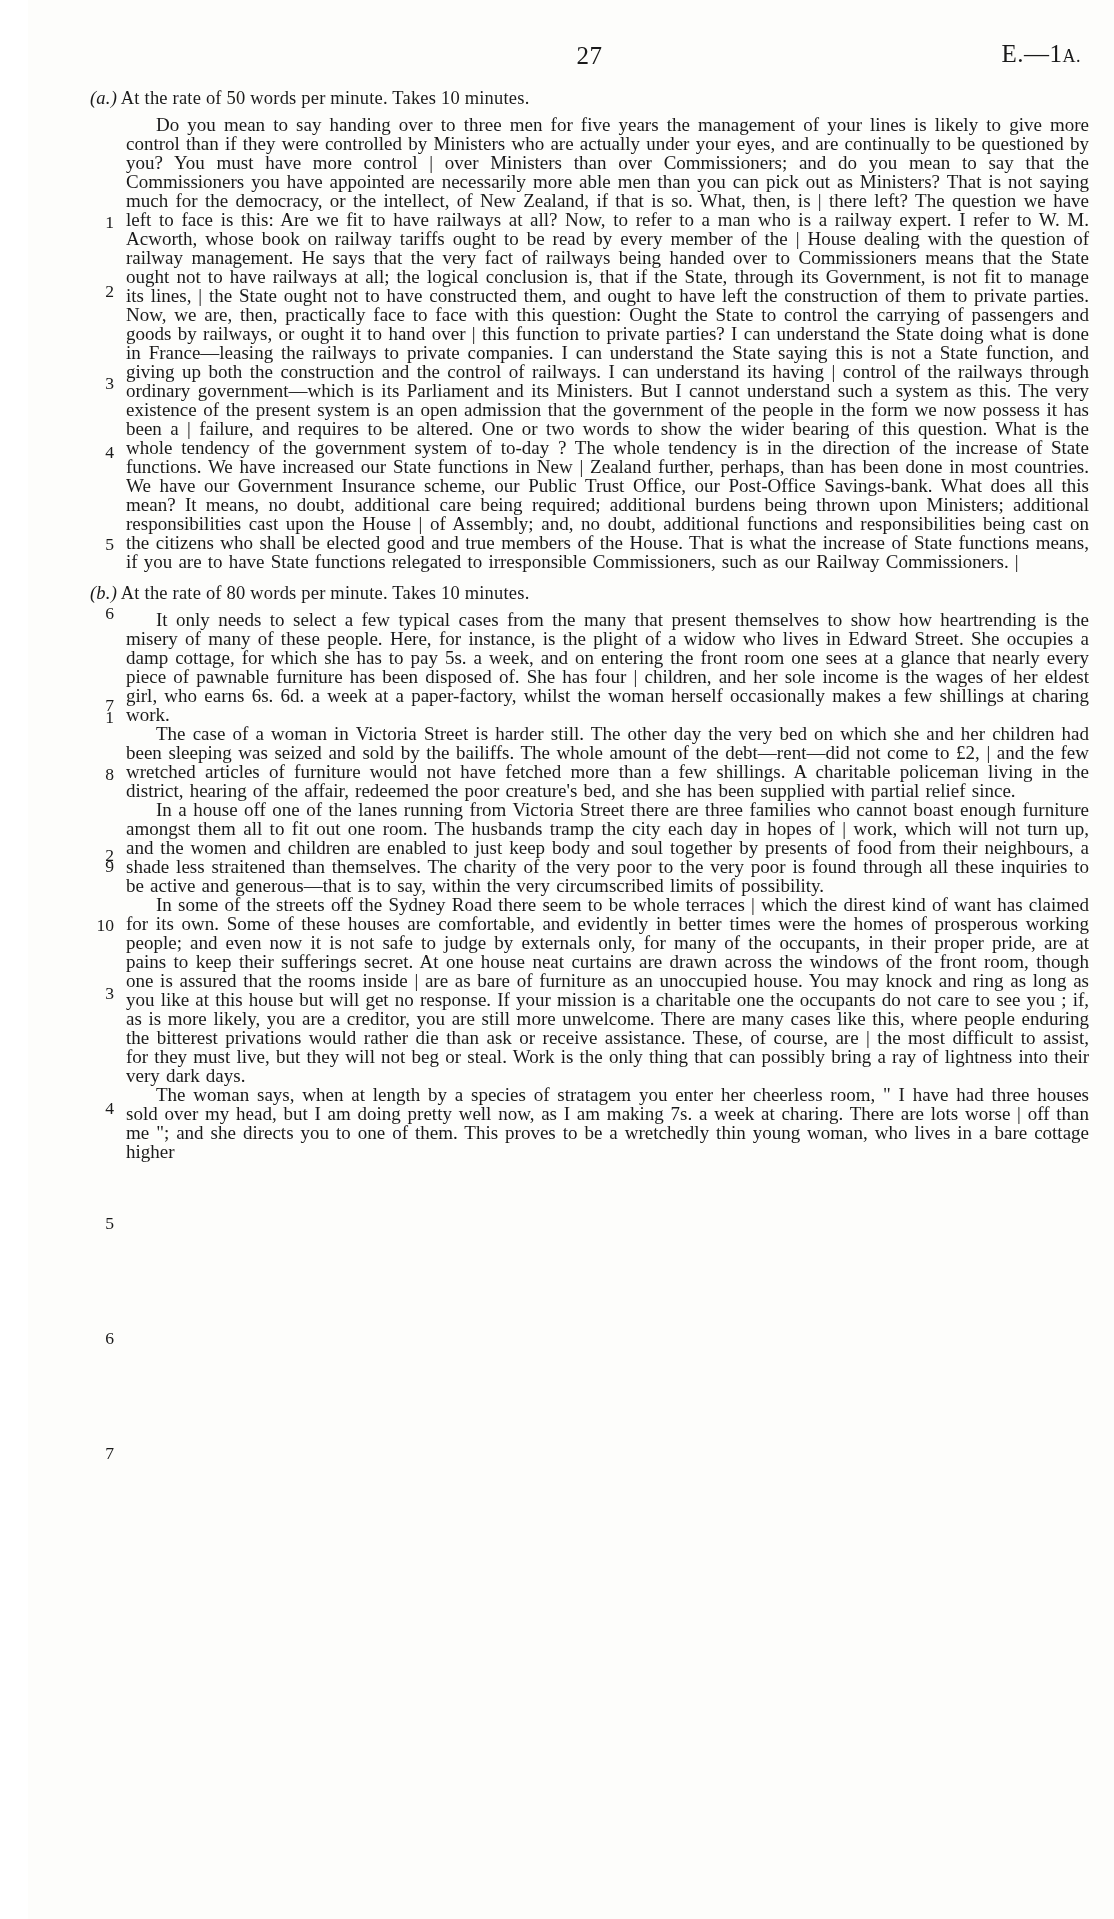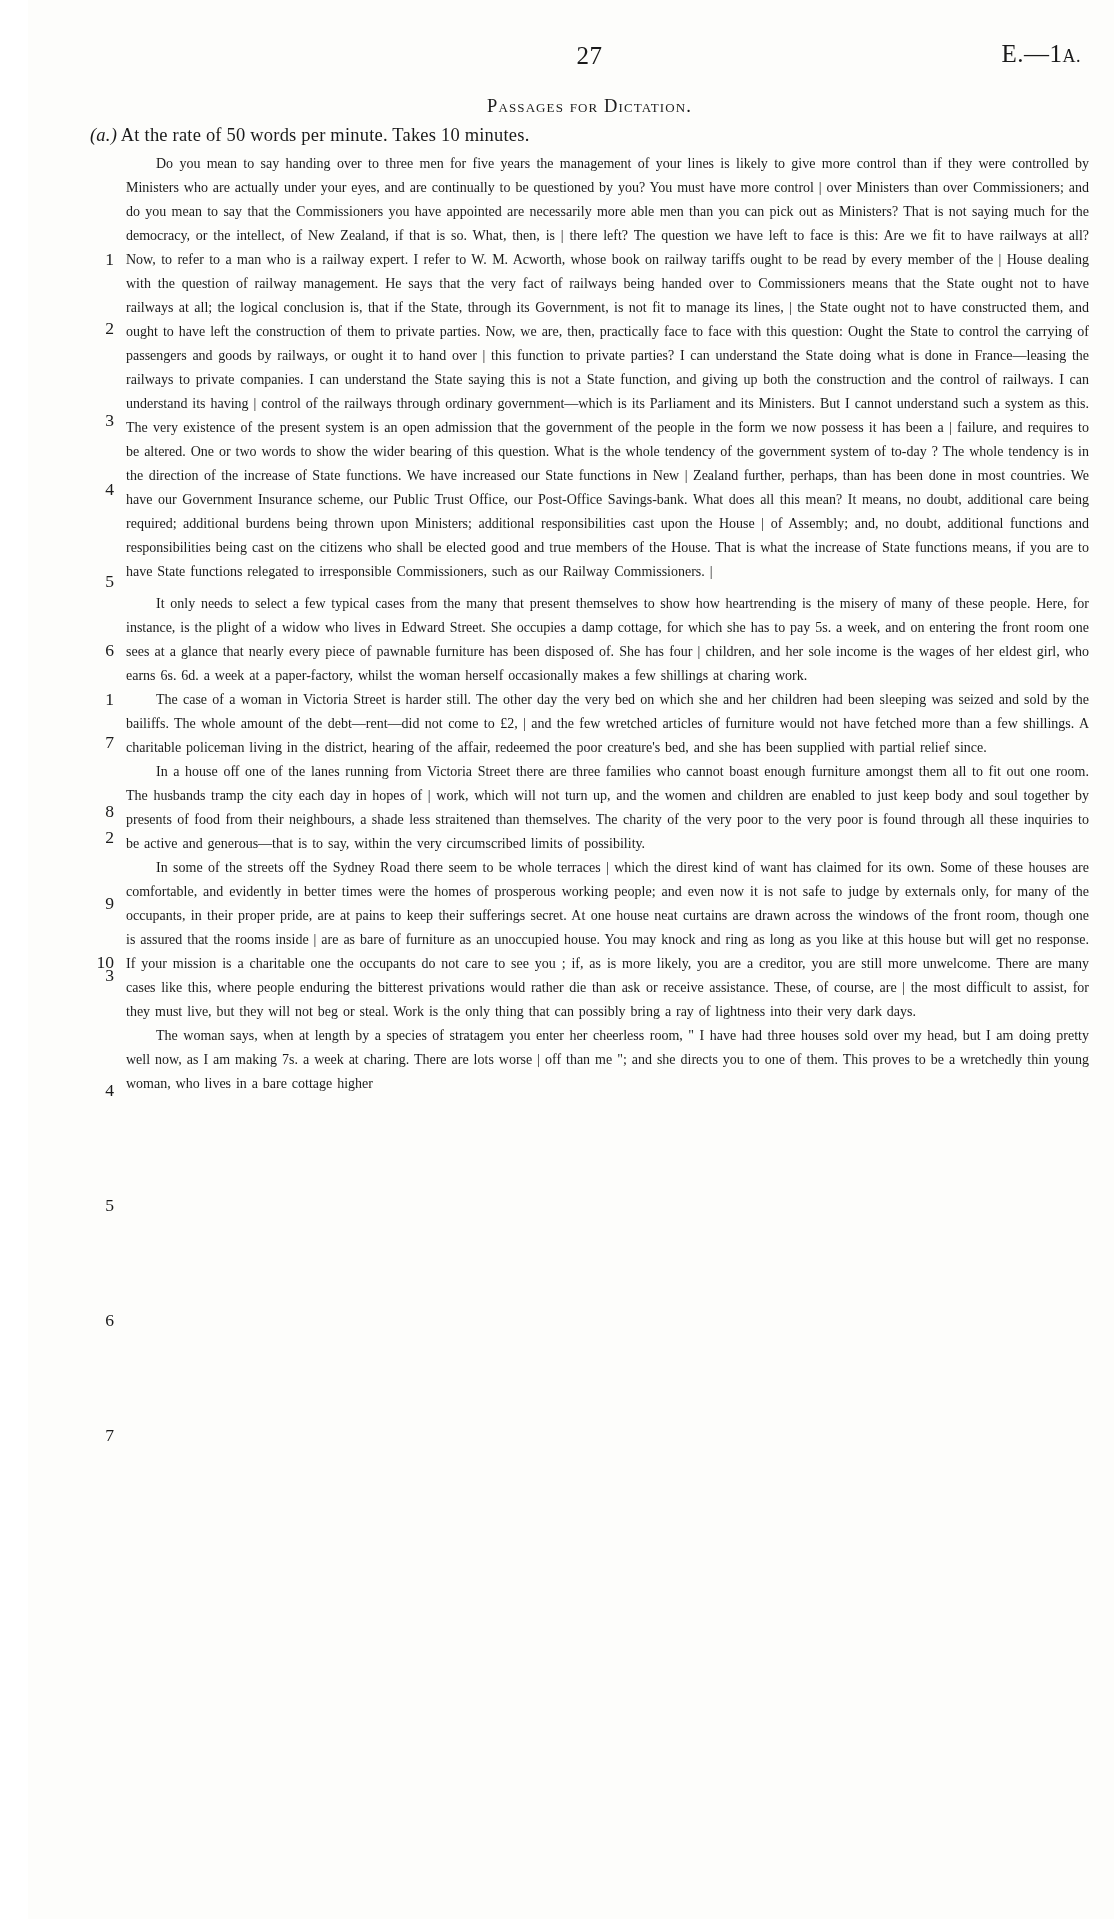--- a/index.html
+++ b/index.html
@@ -68,22 +68,22 @@
     font-style: italic;
   }
   .passage {
     position: relative;
     padding-left: 36px;
   }
   .para {
     position: relative;
     text-align: justify;
     text-align-last: left;
-    font-size: 14px;
-    line-height: 24px;
+    font-size: 19px;
+    line-height: 19px;
     margin: 0;
     text-indent: 30px;
     word-spacing: 1.4px;
     hyphens: none;
   }
   .linenums {
     position: absolute;
     left: 0;
     top: 0;
     width: 30px;
@@ -101,21 +101,20 @@
 </head>
 <body>
 
 <div class="page">
 
   <div class="header">
     <div class="page-number">27</div>
     <div class="doc-ref"><span>E.—1</span><span class="small">A.</span></div>
   </div>
 
-  <div class="section-title">Passages for Dictation.</div>
 
   <div class="rate-line">
     <span class="ital">(a.)</span>
     <span>At the rate of 50 words per minute.   Takes 10 minutes.</span>
   </div>
 
   <div class="passage">
     <div class="linenums">
       <span class="lnum" style="top:96px">1</span>
       <span class="lnum" style="top:165px">2</span>
@@ -126,20 +125,24 @@
       <span class="lnum" style="top:579px">7</span>
       <span class="lnum" style="top:648px">8</span>
       <span class="lnum" style="top:740px">9</span>
       <span class="lnum" style="top:799px">10</span>
     </div>
     <p class="para">Do you mean to say handing over to three men for five years the management of your lines is likely to give more control than if they were controlled by Ministers who are actually under your eyes, and are continually to be questioned by you?   You must have more control | over Ministers than over Commissioners; and do you mean to say that the Commissioners you have appointed are necessarily more able men than you can pick out as Ministers?   That is not saying much for the democracy, or the intellect, of New Zealand, if that is so.   What, then, is | there left?   The question we have left to face is this: Are we fit to have railways at all? Now, to refer to a man who is a railway expert.   I refer to W. M. Acworth, whose book on railway tariffs ought to be read by every member of the | House dealing with the question of railway management.   He says that the very fact of railways being handed over to Commissioners means that the State ought not to have railways at all; the logical conclusion is, that if the State, through its Government, is not fit to manage its lines, | the State ought not to have constructed them, and ought to have left the construction of them to private parties. Now, we are, then, practically face to face with this question: Ought the State to control the carrying of passengers and goods by railways, or ought it to hand over | this function to private parties?   I can understand the State doing what is done in France—leasing the railways to private companies.   I can understand the State saying this is not a State function, and giving up both the construction and the control of railways.   I can understand its having | control of the railways through ordinary government—which is its Parliament and its Ministers.   But I cannot understand such a system as this.   The very existence of the present system is an open admission that the government of the people in the form we now possess it has been a | failure, and requires to be altered.   One or two words to show the wider bearing of this question. What is the whole tendency of the government system of to-day ?   The whole tendency is in the direction of the increase of State functions.   We have increased our State functions in New | Zealand further, perhaps, than has been done in most countries.   We have our Government Insurance scheme, our Public Trust Office, our Post-Office Savings-bank.   What does all this mean?   It means, no doubt, additional care being required; additional burdens being thrown upon Ministers; additional responsibilities cast upon the House | of Assembly; and, no doubt, additional functions and responsibilities being cast on the citizens who shall be elected good and true members of the House.   That is what the increase of State functions means, if you are to have State functions relegated to irresponsible Commissioners, such as our Railway Commissioners. |</p>
   </div>
 
   <div class="spacer-sm"></div>
 
+  <div class="rate-line">
+    <span class="ital">(b.)</span>
+    <span>At the rate of 80 words per minute.   Takes 10 minutes.</span>
+  </div>
 
   <div class="passage">
     <div class="linenums">
       <span class="lnum" style="top:96px">1</span>
       <span class="lnum" style="top:234px">2</span>
       <span class="lnum" style="top:372px">3</span>
       <span class="lnum" style="top:487px">4</span>
       <span class="lnum" style="top:602px">5</span>
       <span class="lnum" style="top:717px">6</span>
       <span class="lnum" style="top:832px">7</span>

